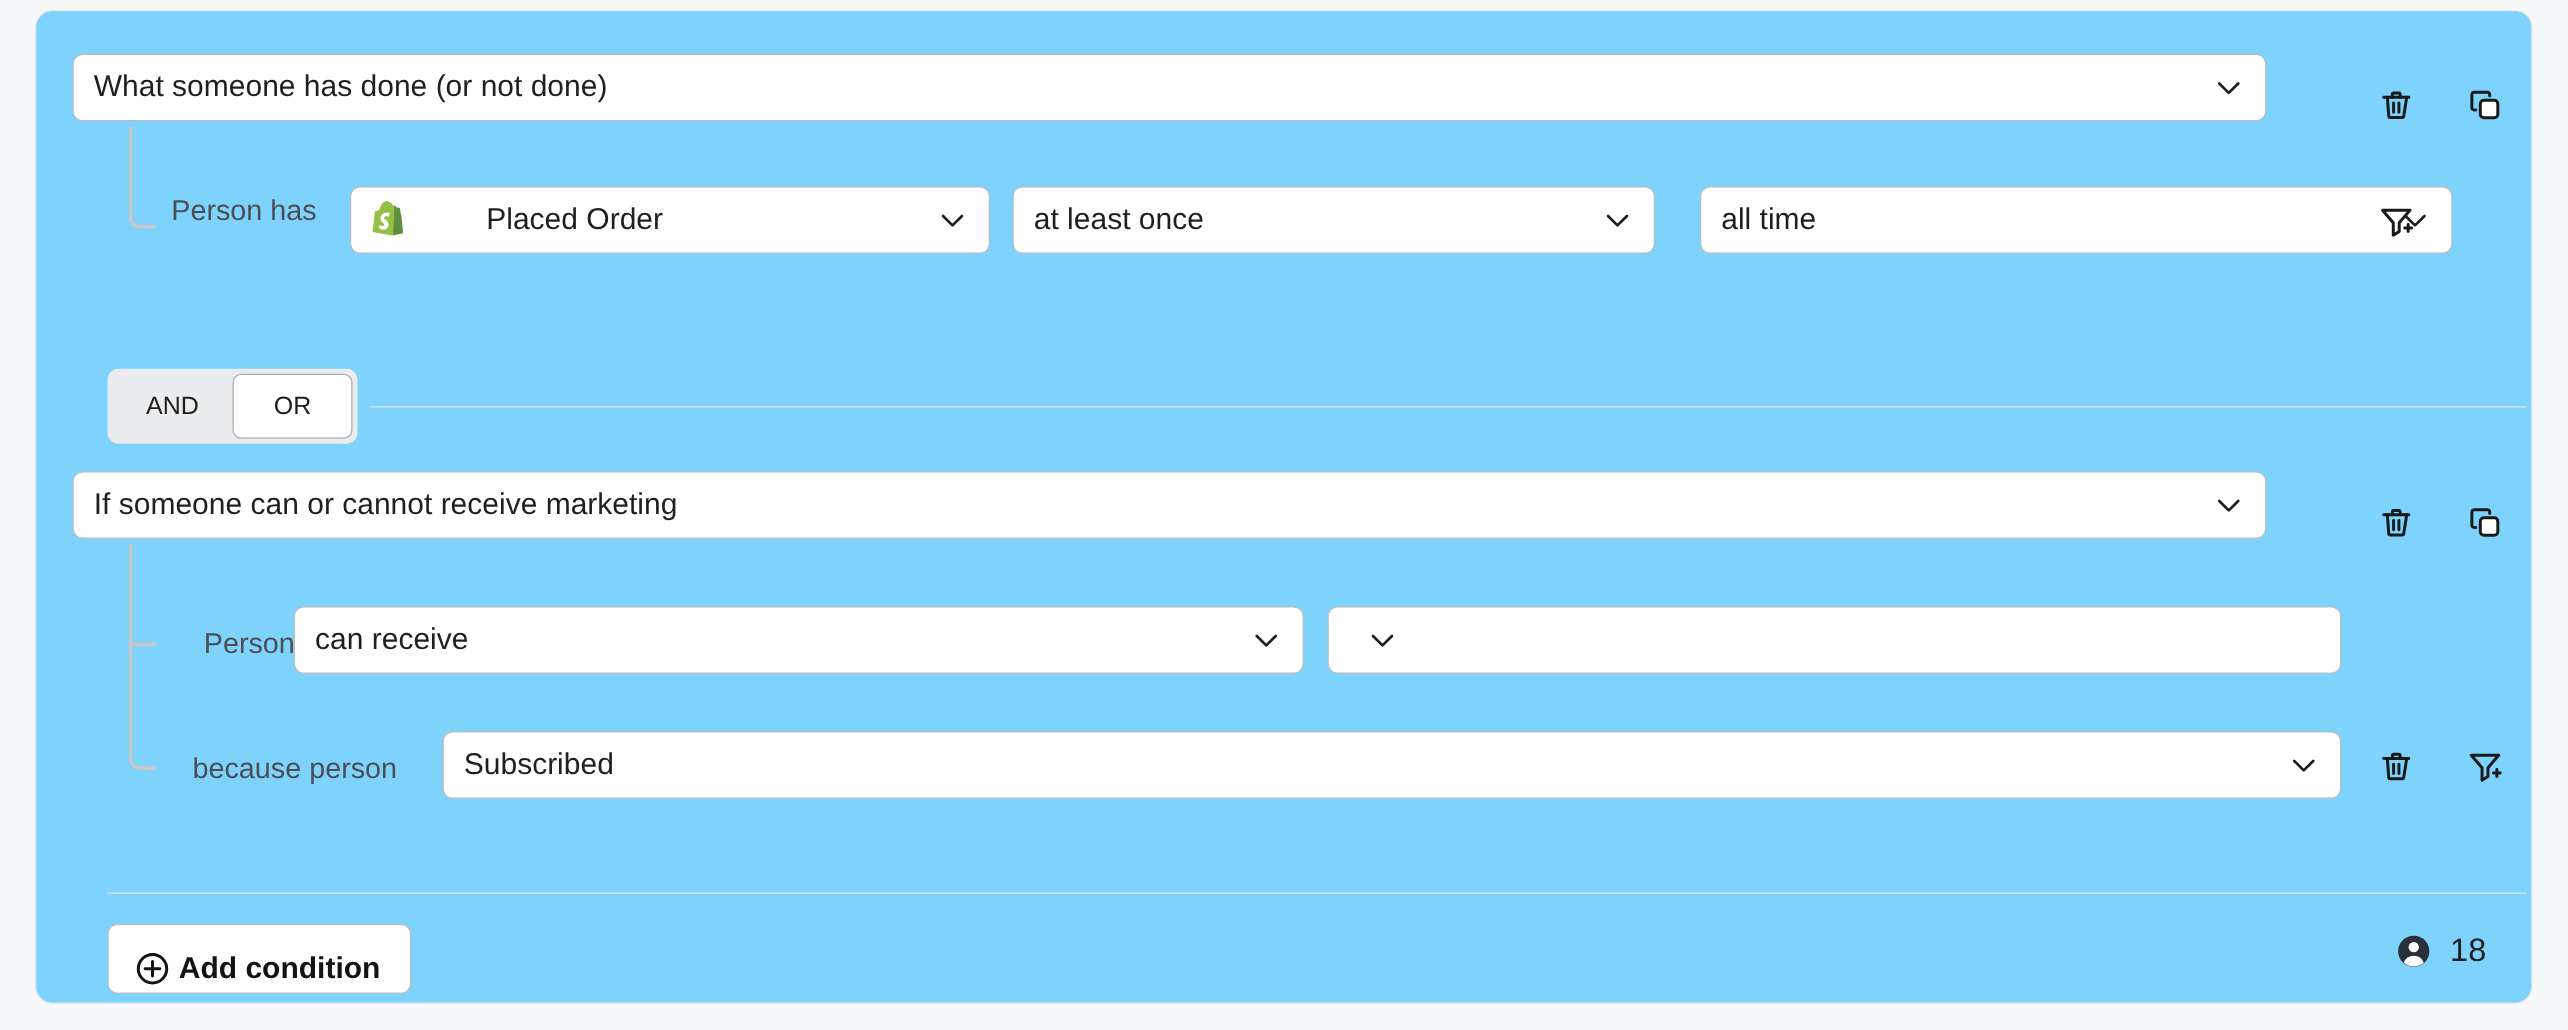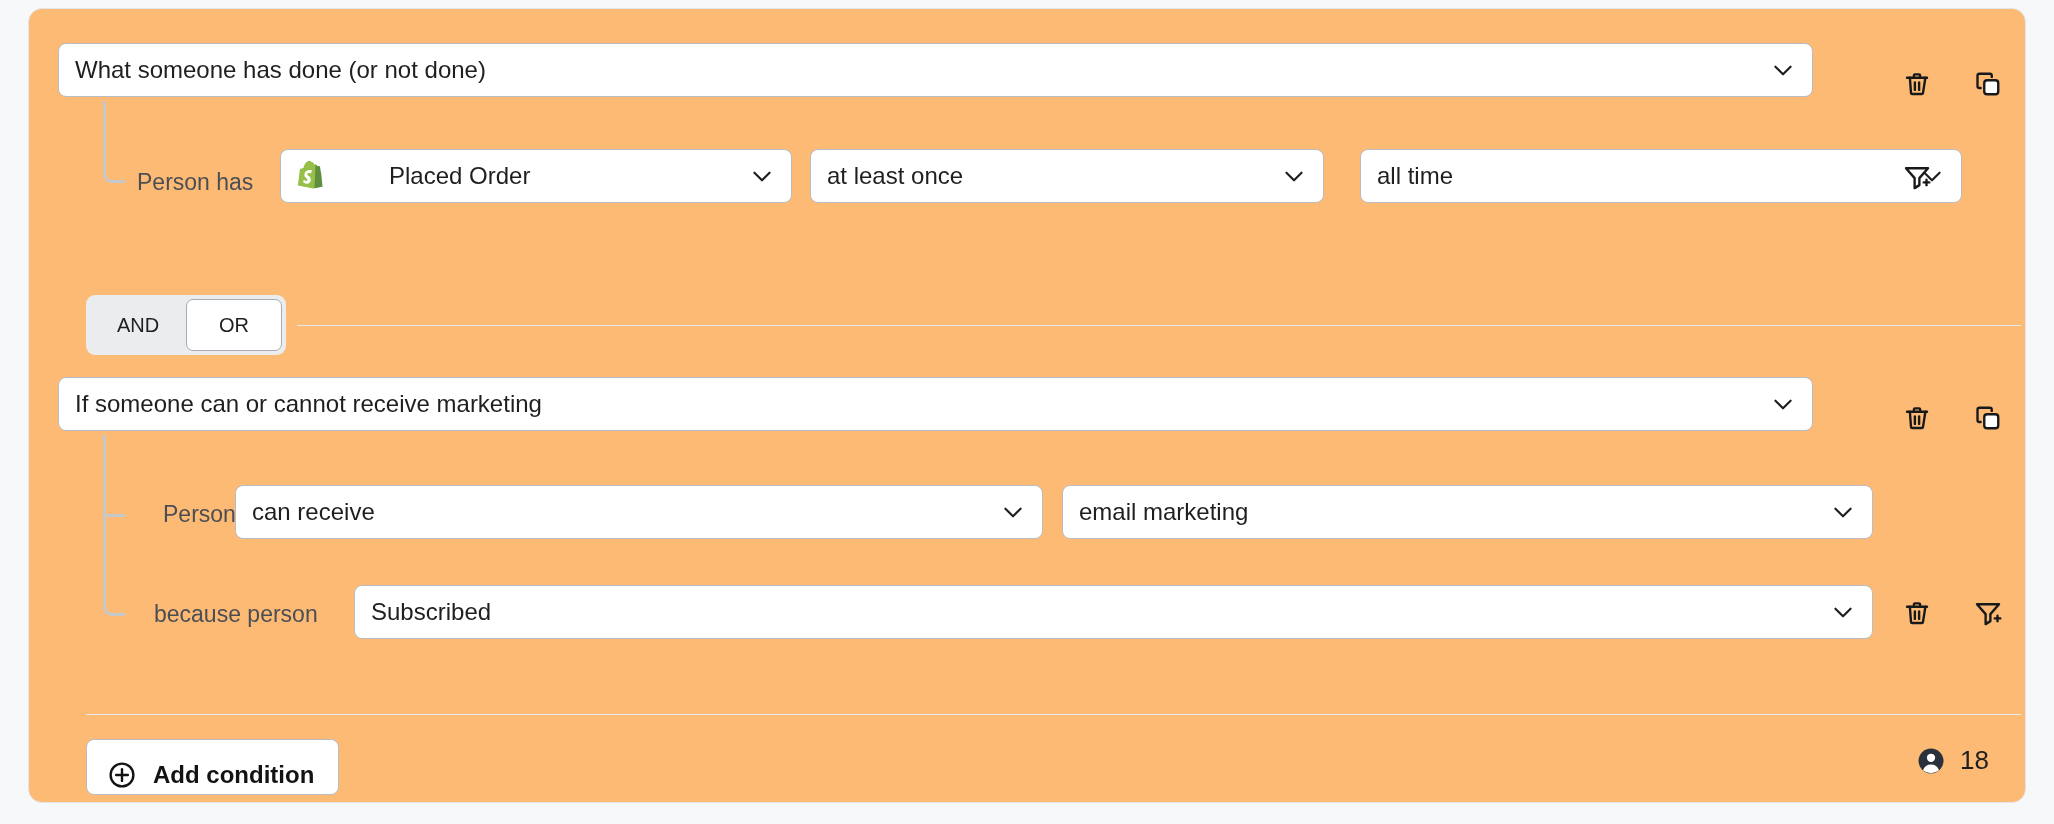--- a/index.html
+++ b/index.html
@@ -13,21 +13,21 @@
     color: #1f1f1f;
     overflow: hidden;
   }
 
   .card {
     position: absolute;
     left: 28px;
     top: 8px;
     width: 1998px;
     height: 795px;
-    background: #fdba74;
+    background: #7dd3fc;
     border: 1px solid #e3e5e8;
     border-radius: 14px;
   }
 
   
   .control {
     position: absolute;
     display: flex;
     align-items: center;
     background: #ffffff;
@@ -154,21 +154,21 @@
     height: 1px;
     background: #e9eaec;
   }
   .addbtn {
     position: absolute;
     left: 57px;
     top: 730px;
     height: 56px;
     display: flex;
     align-items: center;
-    gap: 16px;
+    gap: 6px;
     background: #ffffff;
     border: 1px solid #b9bcc2;
     border-radius: 8px;
     padding: 16px 24px 0 20px;
     font-size: 24px;
     font-weight: bold;
     color: #121314;
     cursor: pointer;
     font-family: "Liberation Sans", sans-serif;
   }
@@ -214,21 +214,21 @@
 
   <button class="iconbtn" style="left:1937px; top:53px;">
     <svg viewBox="0 0 24 24" width="30" height="30" fill="none" stroke="#18191b" stroke-width="1.9" stroke-linecap="round" stroke-linejoin="round">
       <rect x="9" y="9" width="11.2" height="11.2" rx="2.3" fill="#fff"></rect>
       <path d="M6.1 15.2H5.1c-.8 0-1.5-.7-1.5-1.5V5.3c0-.8.7-1.5 1.5-1.5h8.4c.8 0 1.5.7 1.5 1.5v1"></path>
     </svg>
   </button>
 
   <div class="bracket elbow" style="left:74px; top:92px; width:22px; height:82px;"></div>
 
-  <div class="rowlabel" style="left:108px; top:160px;">Person has</div>
+  <div class="rowlabel" style="left:108px; top:146px;">Person has</div>
 
   <div class="control" style="left:251px; top:140px; width:512px;gap:48px;">
     <span class="shopify">
       <svg viewBox="0 0 28 32" width="30" height="32">
         <path d="M22.1 6.6c-.02-.15-.15-.23-.26-.24-.1-.01-2.3-.17-2.3-.17l-1.7-1.68c-.17-.17-.5-.12-.63-.08-.02 0-.33.1-.85.26-.5-1.46-1.4-2.8-2.96-2.8h-.14C12.76.97 12.2.7 11.7.7c-3.8.02-5.62 4.77-6.2 7.2-1.47.45-2.52.78-2.65.82-.82.26-.85.28-.95 1.05C1.83 10.35 0 25.6 0 25.6l15.3 2.87 8.3-1.8s-1.5-13.96-1.5-14.07z" fill="#95bf47"></path>
         <path d="M21.84 6.36c-.1-.01-2.3-.17-2.3-.17l-1.7-1.68c-.06-.07-.15-.1-.24-.12l-1.14 23.9 8.14-1.76s-1.5-13.96-1.5-14.07c-.02-.15-.15-.23-.26-.24z" fill="#5e8e3e"></path>
         <path d="M13.9 10.56l-1 2.98s-.88-.47-1.97-.47c-1.6 0-1.68 1-1.68 1.26 0 1.38 3.6 1.9 3.6 5.14 0 2.55-1.6 4.2-3.8 4.2-2.63 0-3.97-1.64-3.97-1.64l.7-2.33s1.38 1.18 2.54 1.18c.76 0 1.07-.6 1.07-1.03 0-1.8-2.95-1.88-2.95-4.85 0-2.5 1.8-4.93 5.4-4.93 1.4 0 2.1.4 2.1.4z" fill="#ffffff"></path>
       </svg>
     </span>
     <span class="value">Placed Order</span>
@@ -305,21 +305,20 @@
   <div class="control" style="left:206px; top:476px; width:808px;">
     <span class="value">can receive</span>
     <span class="chev">
       <svg viewBox="0 0 24 24" width="26" height="26" fill="none" stroke="#1f1f1f" stroke-width="2" stroke-linecap="round" stroke-linejoin="round">
         <polyline points="5,9 12,16 19,9"></polyline>
       </svg>
     </span>
   </div>
 
   <div class="control" style="left:1033px; top:476px; width:811px;">
-    <span class="value">email marketing</span>
     <span class="chev">
       <svg viewBox="0 0 24 24" width="26" height="26" fill="none" stroke="#1f1f1f" stroke-width="2" stroke-linecap="round" stroke-linejoin="round">
         <polyline points="5,9 12,16 19,9"></polyline>
       </svg>
     </span>
   </div>
 
   <div class="rowlabel" style="left:125px; top:592px;">because person</div>
 
   <div class="control" style="left:325px; top:576px; width:1519px;">

